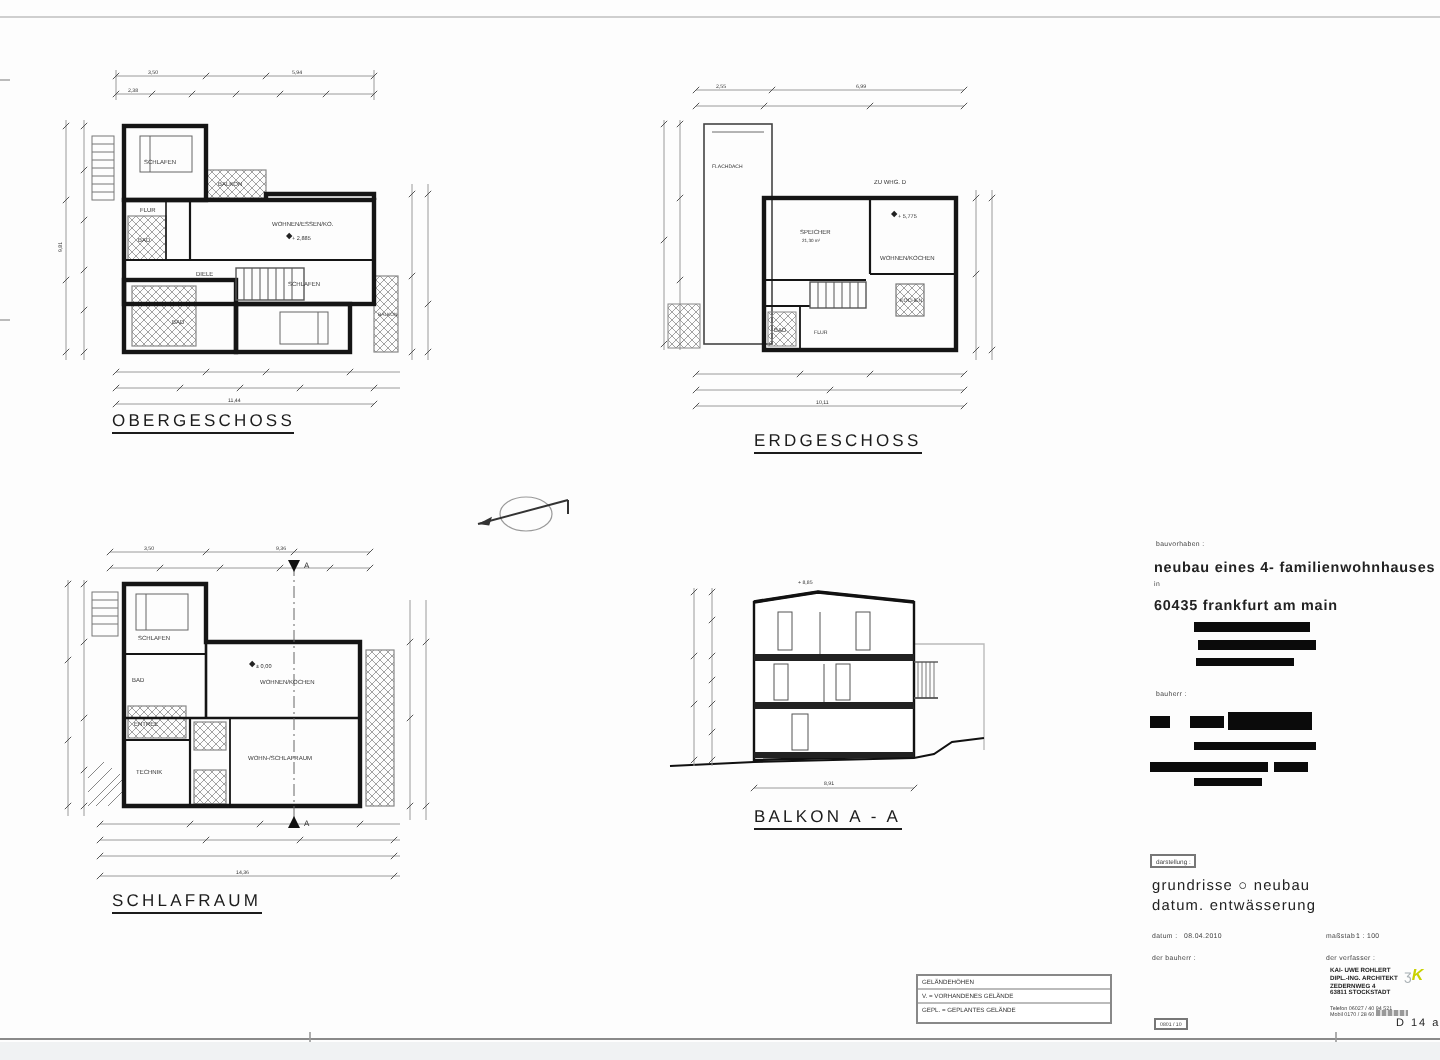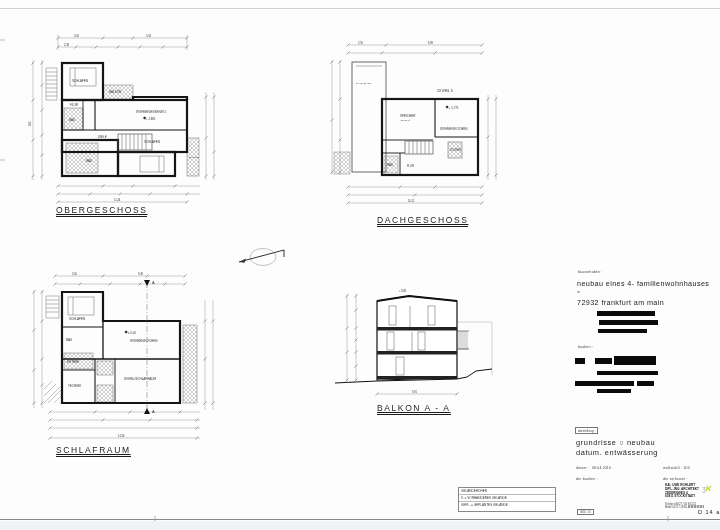--- a/index.html
+++ b/index.html
@@ -1,22 +1,22 @@
 <!DOCTYPE html>
 <html><head>
 <meta charset="utf-8">
 <style>
   html,body{margin:0;padding:0;background:#e9ebec;}
   .sheet{position:relative;width:720px;height:530px;background:#fdfdfd;
          font-family:"Liberation Sans",sans-serif;overflow:hidden;}
   .abs{position:absolute;}
   .drawing-title{font-size:8.5px;letter-spacing:1.6px;color:#1c1c1c;
-                 border-bottom:1px solid #1c1c1c;padding-bottom:1px;white-space:nowrap;text-decoration:underline;}
+                 border-bottom:1px solid #1c1c1c;padding-bottom:1px;white-space:nowrap;}
   .tb-small{font-size:3.4px;color:#444;white-space:nowrap;letter-spacing:.2px;}
-  .tb-big{font-size:7.2px;color:#222;white-space:nowrap;letter-spacing:.4px;}
+  .tb-big{font-size:7.2px;color:#222;white-space:nowrap;letter-spacing:.4px;font-weight:bold;}
   .tb-med{font-size:7.4px;color:#222;white-space:nowrap;letter-spacing:.6px;}
   .bar{background:#0b0b0b;position:absolute;}
   .boxed{border:0.5px solid #777;padding:0.5px 2px;font-size:3.2px;color:#444;background:#fff;}
   .legend{border:0.6px solid #888;width:96px;height:23px;font-size:3.1px;color:#333;
           line-height:1;background:#fff;}
   .legend .lrow{padding:1.5px 2px;border-bottom:0.4px solid #bbb;white-space:nowrap;}
   .legend .lrow:last-child{border-bottom:none;}
   .verf{font-size:3.1px;line-height:3.8px;color:#222;font-weight:bold;white-space:nowrap;}
   .verf-ph{font-size:2.7px;line-height:3.2px;color:#444;white-space:nowrap;}
   .sheetcode{font-size:5.5px;color:#222;letter-spacing:1px;white-space:nowrap;}
@@ -399,28 +399,28 @@
 
     <g>
       <ellipse cx="263" cy="257" rx="13" ry="8.5" fill="none" stroke="#999" stroke-width="0.6"></ellipse>
       <line x1="239" y1="262" x2="284" y2="250" stroke="#333" stroke-width="1"></line>
       <path d="M239,262 l7,-3.6 -1.4,4.4 Z" fill="#333"></path>
       <line x1="284" y1="250" x2="284" y2="257" stroke="#333" stroke-width="1"></line>
     </g>
   </svg>
 
   <div class="abs drawing-title" style="left:56px;top:205px">OBERGESCHOSS</div>
-  <div class="abs drawing-title" style="left:377px;top:215px">DACHGESCHOSS</div>
+  <div class="abs drawing-title" style="left:377px;top:215px">ERDGESCHOSS</div>
   <div class="abs drawing-title" style="left:56px;top:445px">SCHLAFRAUM</div>
   <div class="abs drawing-title" style="left:377px;top:403px">BALKON A - A</div>
 
   <div class="abs tb-small" style="left:578px;top:270px">bauvorhaben :</div>
   <div class="abs tb-big" style="left:577px;top:279px">neubau eines 4- familienwohnhauses</div>
   <div class="abs tb-small" style="left:577px;top:290px">in</div>
-  <div class="abs tb-big" style="left:577px;top:298px">72932 frankfurt am main</div>
+  <div class="abs tb-big" style="left:577px;top:298px">60435 frankfurt am main</div>
 
   <div class="bar" style="left:597px;top:311px;width:58px;height:4.5px"></div>
   <div class="bar" style="left:599px;top:320px;width:59px;height:4.5px"></div>
   <div class="bar" style="left:598px;top:328.5px;width:49px;height:4px"></div>
 
   <div class="abs tb-small" style="left:578px;top:345px">bauherr :</div>
   <div class="bar" style="left:575px;top:358px;width:10px;height:6px"></div>
   <div class="bar" style="left:595px;top:358px;width:17px;height:6px"></div>
   <div class="bar" style="left:614px;top:356px;width:42px;height:9px"></div>
   <div class="bar" style="left:597px;top:370.5px;width:61px;height:4.6px"></div>

